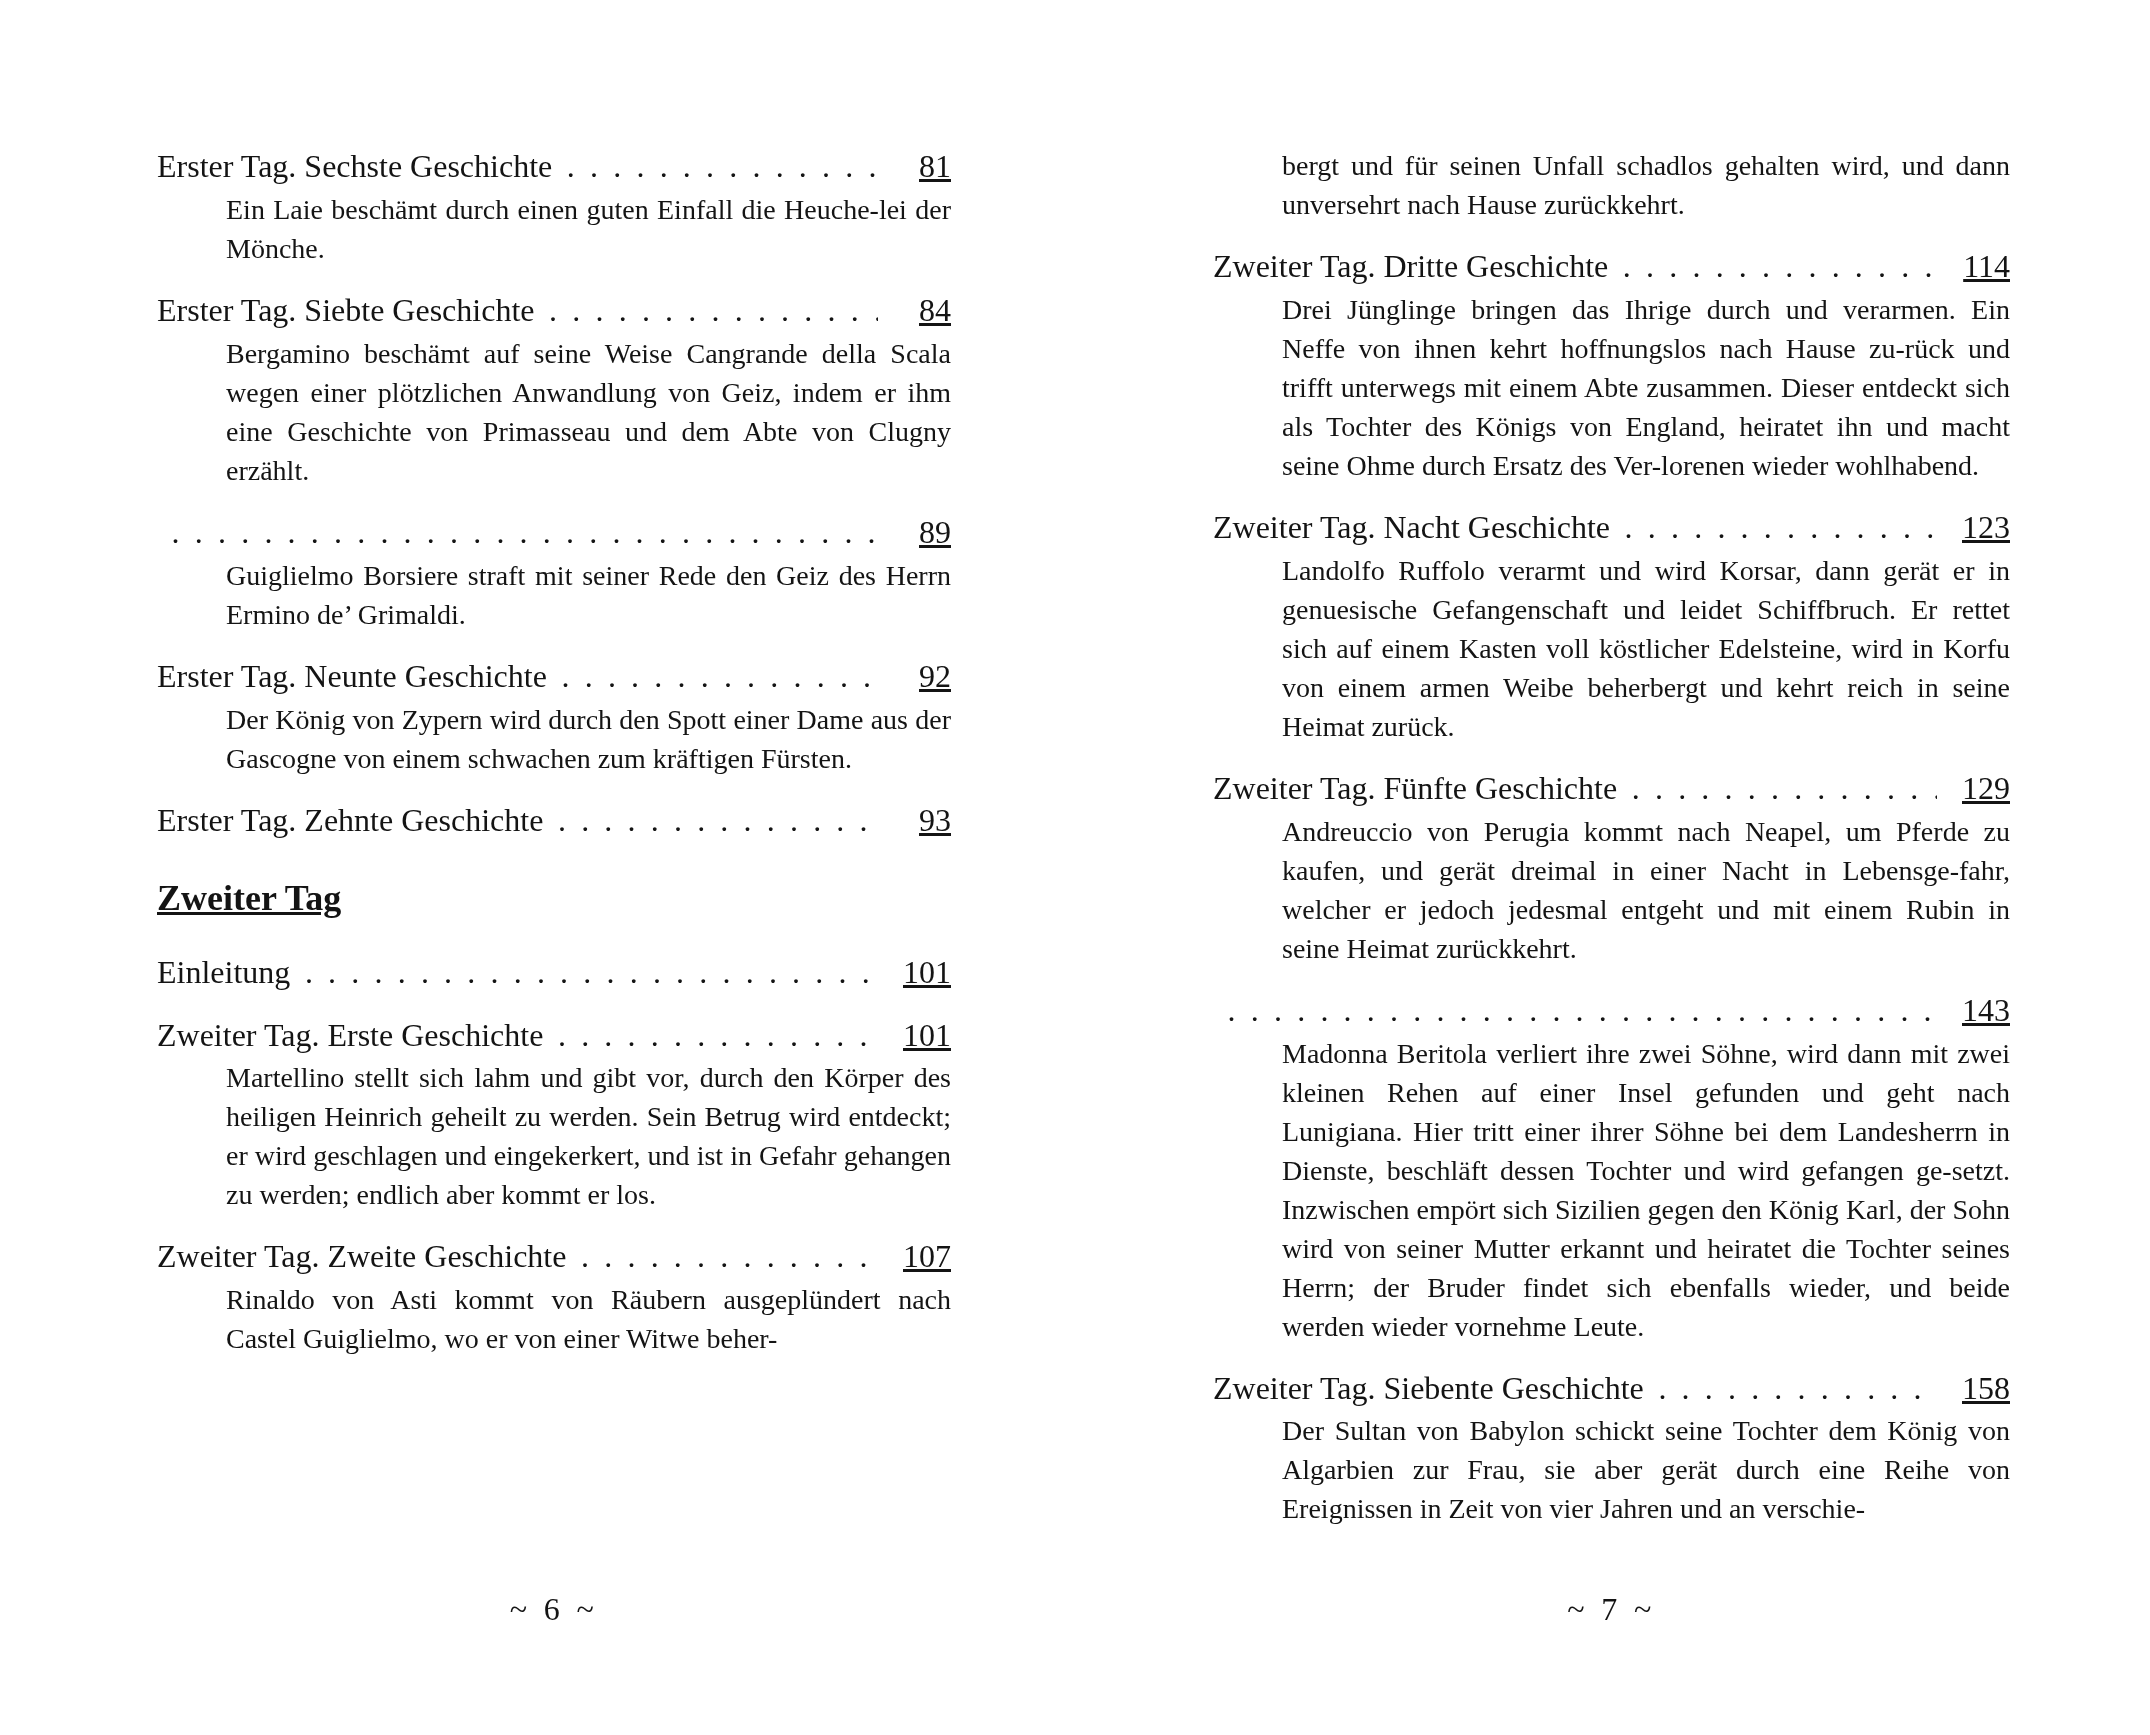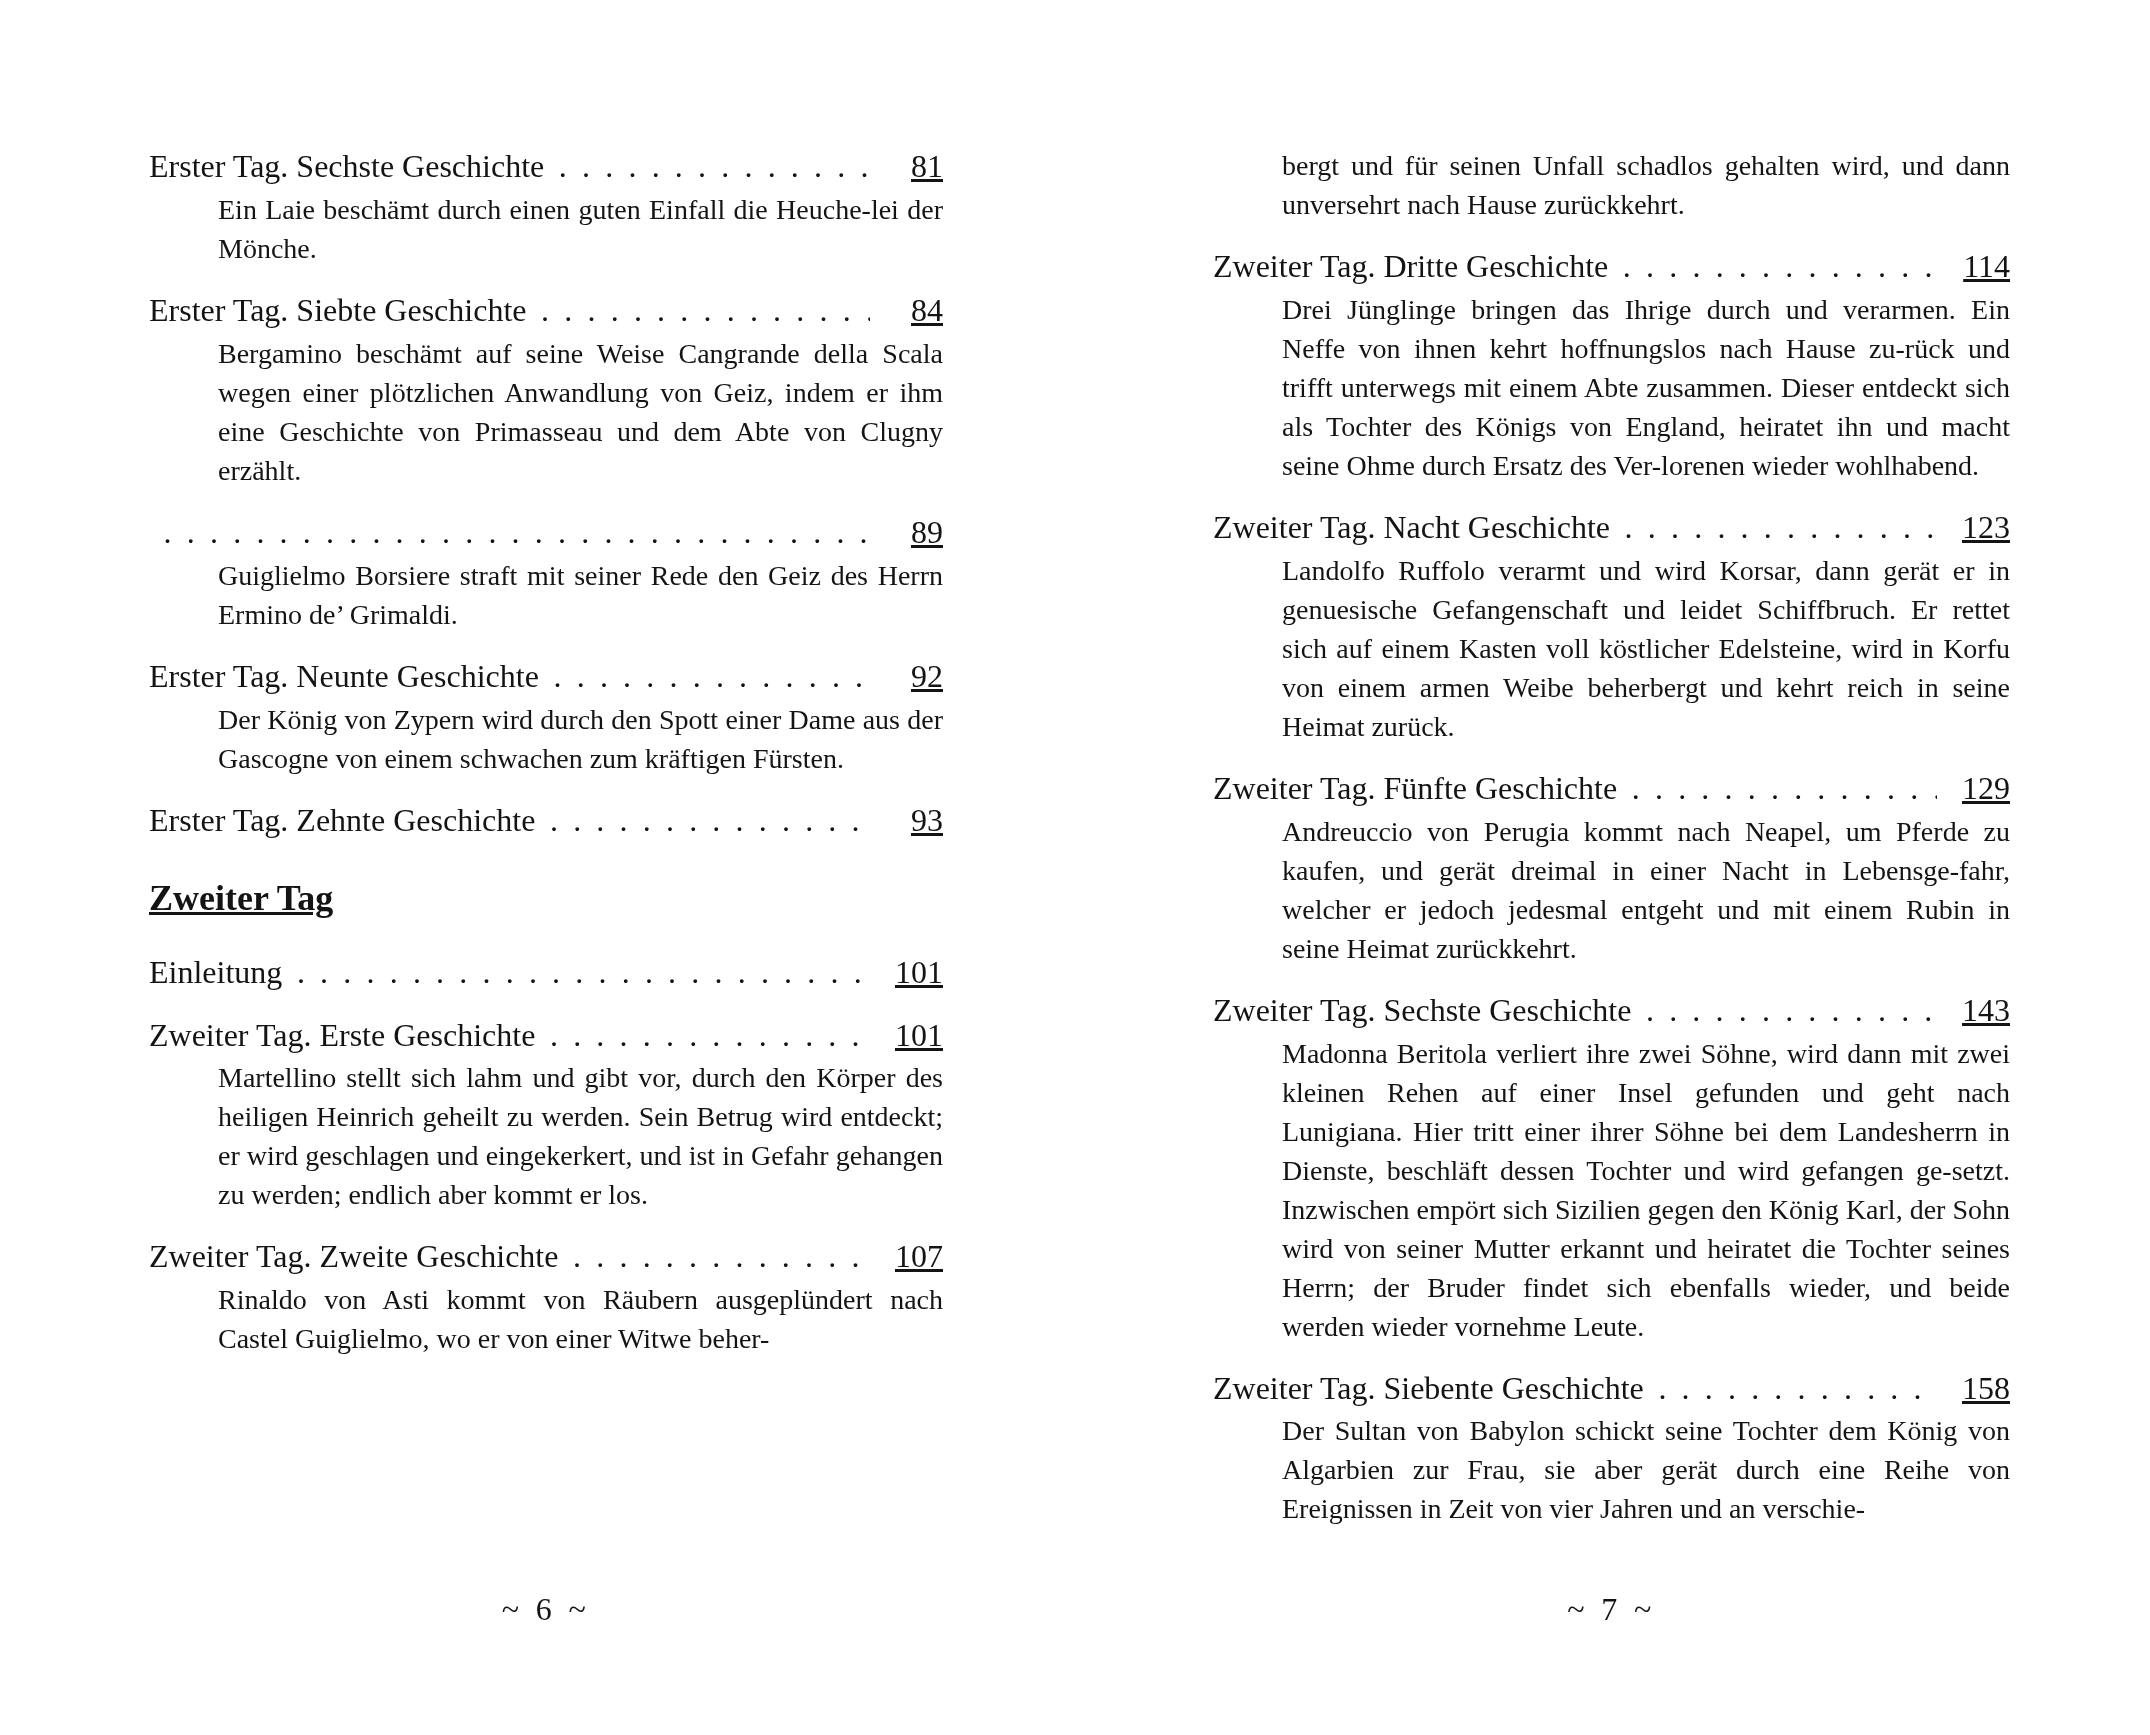--- a/index.html
+++ b/index.html
@@ -13,21 +13,21 @@
     background: #ffffff;
     color: #141414;
     font-family: "Liberation Serif", "DejaVu Serif", serif;
     overflow: hidden;
   }
   .page {
     position: absolute;
     top: 0;
     height: 100%;
   }
-  #page-left  { left: 149px;  width: 794px; }
+  #page-left  { left: 157px;  width: 794px; }
   #page-right { left: 1213px; width: 797px; }
 
   .page-content {
     position: absolute;
     top: 146px;
     left: 0;
     right: 0;
   }
 
   .toc-entry { margin-bottom: 22px; }
@@ -175,21 +175,20 @@
       <div class="toc-entry">
         <div class="entry-heading">
           <span class="entry-label">Zweiter Tag. Fünfte Geschichte</span>
           <span class="dots">. . . . . . . . . . . . . . . . . . . . . . . . . . . . . . . . . . . . . . . . . . . . . . . .</span>
           <span class="page-ref">129</span>
         </div>
         <div class="desc">Andreuccio von Perugia kommt nach Neapel, um Pferde zu kaufen, und gerät dreimal in einer Nacht in Lebensge-fahr, welcher er jedoch jedesmal entgeht und mit einem Rubin in seine Heimat zurückkehrt.</div>
       </div>
       <div class="toc-entry">
         <div class="entry-heading">
-          <span class="entry-label">Zweiter Tag. Sechste Geschichte</span>
           <span class="dots">. . . . . . . . . . . . . . . . . . . . . . . . . . . . . . . . . . . . . . . . . . . . . . . .</span>
           <span class="page-ref">143</span>
         </div>
         <div class="desc">Madonna Beritola verliert ihre zwei Söhne, wird dann mit zwei kleinen Rehen auf einer Insel gefunden und geht nach Lunigiana. Hier tritt einer ihrer Söhne bei dem Landesherrn in Dienste, beschläft dessen Tochter und wird gefangen ge-setzt. Inzwischen empört sich Sizilien gegen den König Karl, der Sohn wird von seiner Mutter erkannt und heiratet die Tochter seines Herrn; der Bruder findet sich ebenfalls wieder, und beide werden wieder vornehme Leute.</div>
       </div>
       <div class="toc-entry">
         <div class="entry-heading">
           <span class="entry-label">Zweiter Tag. Siebente Geschichte</span>
           <span class="dots">. . . . . . . . . . . . . . . . . . . . . . . . . . . . . . . . . . . . . . . . . . . . . . . .</span>
           <span class="page-ref">158</span>

